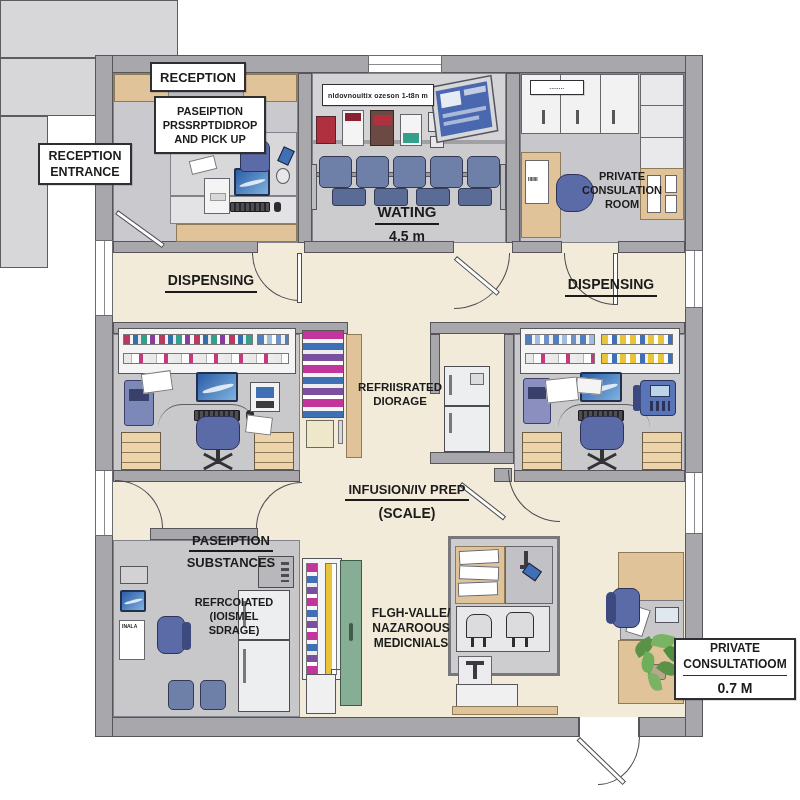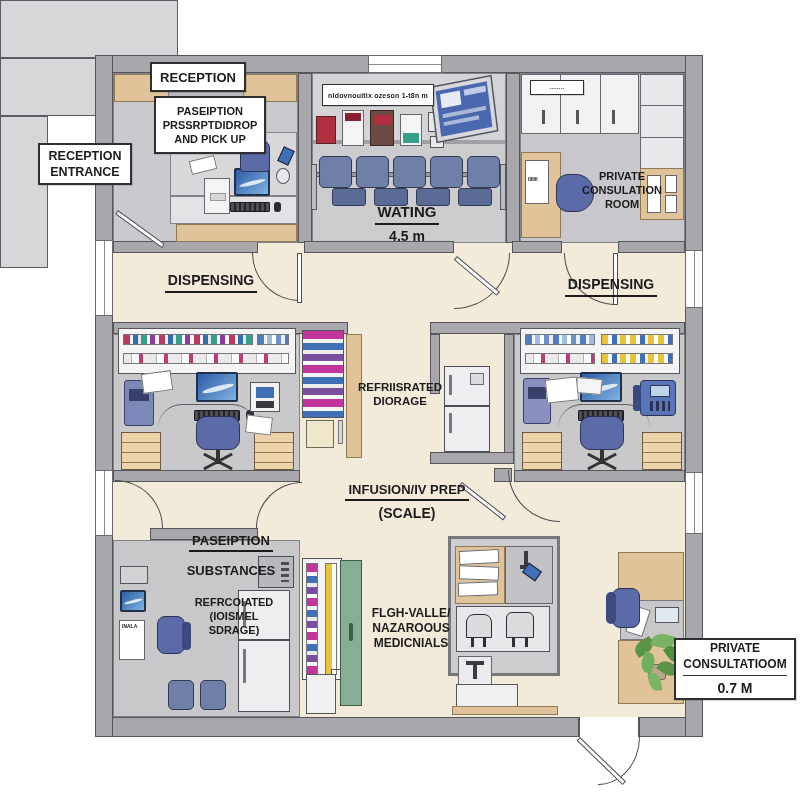--- a/index.html
+++ b/index.html
@@ -331,21 +331,21 @@
   <div class="flabel pre" style="left:352px;top:380px;width:96px;font-size:11.5px;">
     <span>REFRIISRATED</span>
     <span>DIORAGE</span>
   </div>
   <div class="flabel" style="left:322px;top:482px;width:170px;font-size:13px;">
     <span class="u">INFUSION/IV PREP</span>
     <span style="margin-top:4px;font-size:14px;">(SCALE)</span>
   </div>
   <div class="flabel" style="left:168px;top:533px;width:126px;font-size:13px;">
     <span class="u">PASEIPTION</span>
-    <span style="margin-top:11px;">SUBSTANCES</span>
+    <span style="margin-top:3px;">SUBSTANCES</span>
   </div>
   <div class="flabel pre" style="left:188px;top:596px;width:92px;font-size:11px;">REFRCOIATED
 (IOISMEL
 SDRAGE)</div>
   <div class="flabel pre" style="left:358px;top:606px;width:106px;font-size:12px;">FLGH-VALLE/
 NAZAROOUS
 MEDICNIALS</div>
 
   <div class="sign" style="left:150px;top:62px;width:96px;height:30px;font-size:13px;">
     <span>RECEPTION</span>

